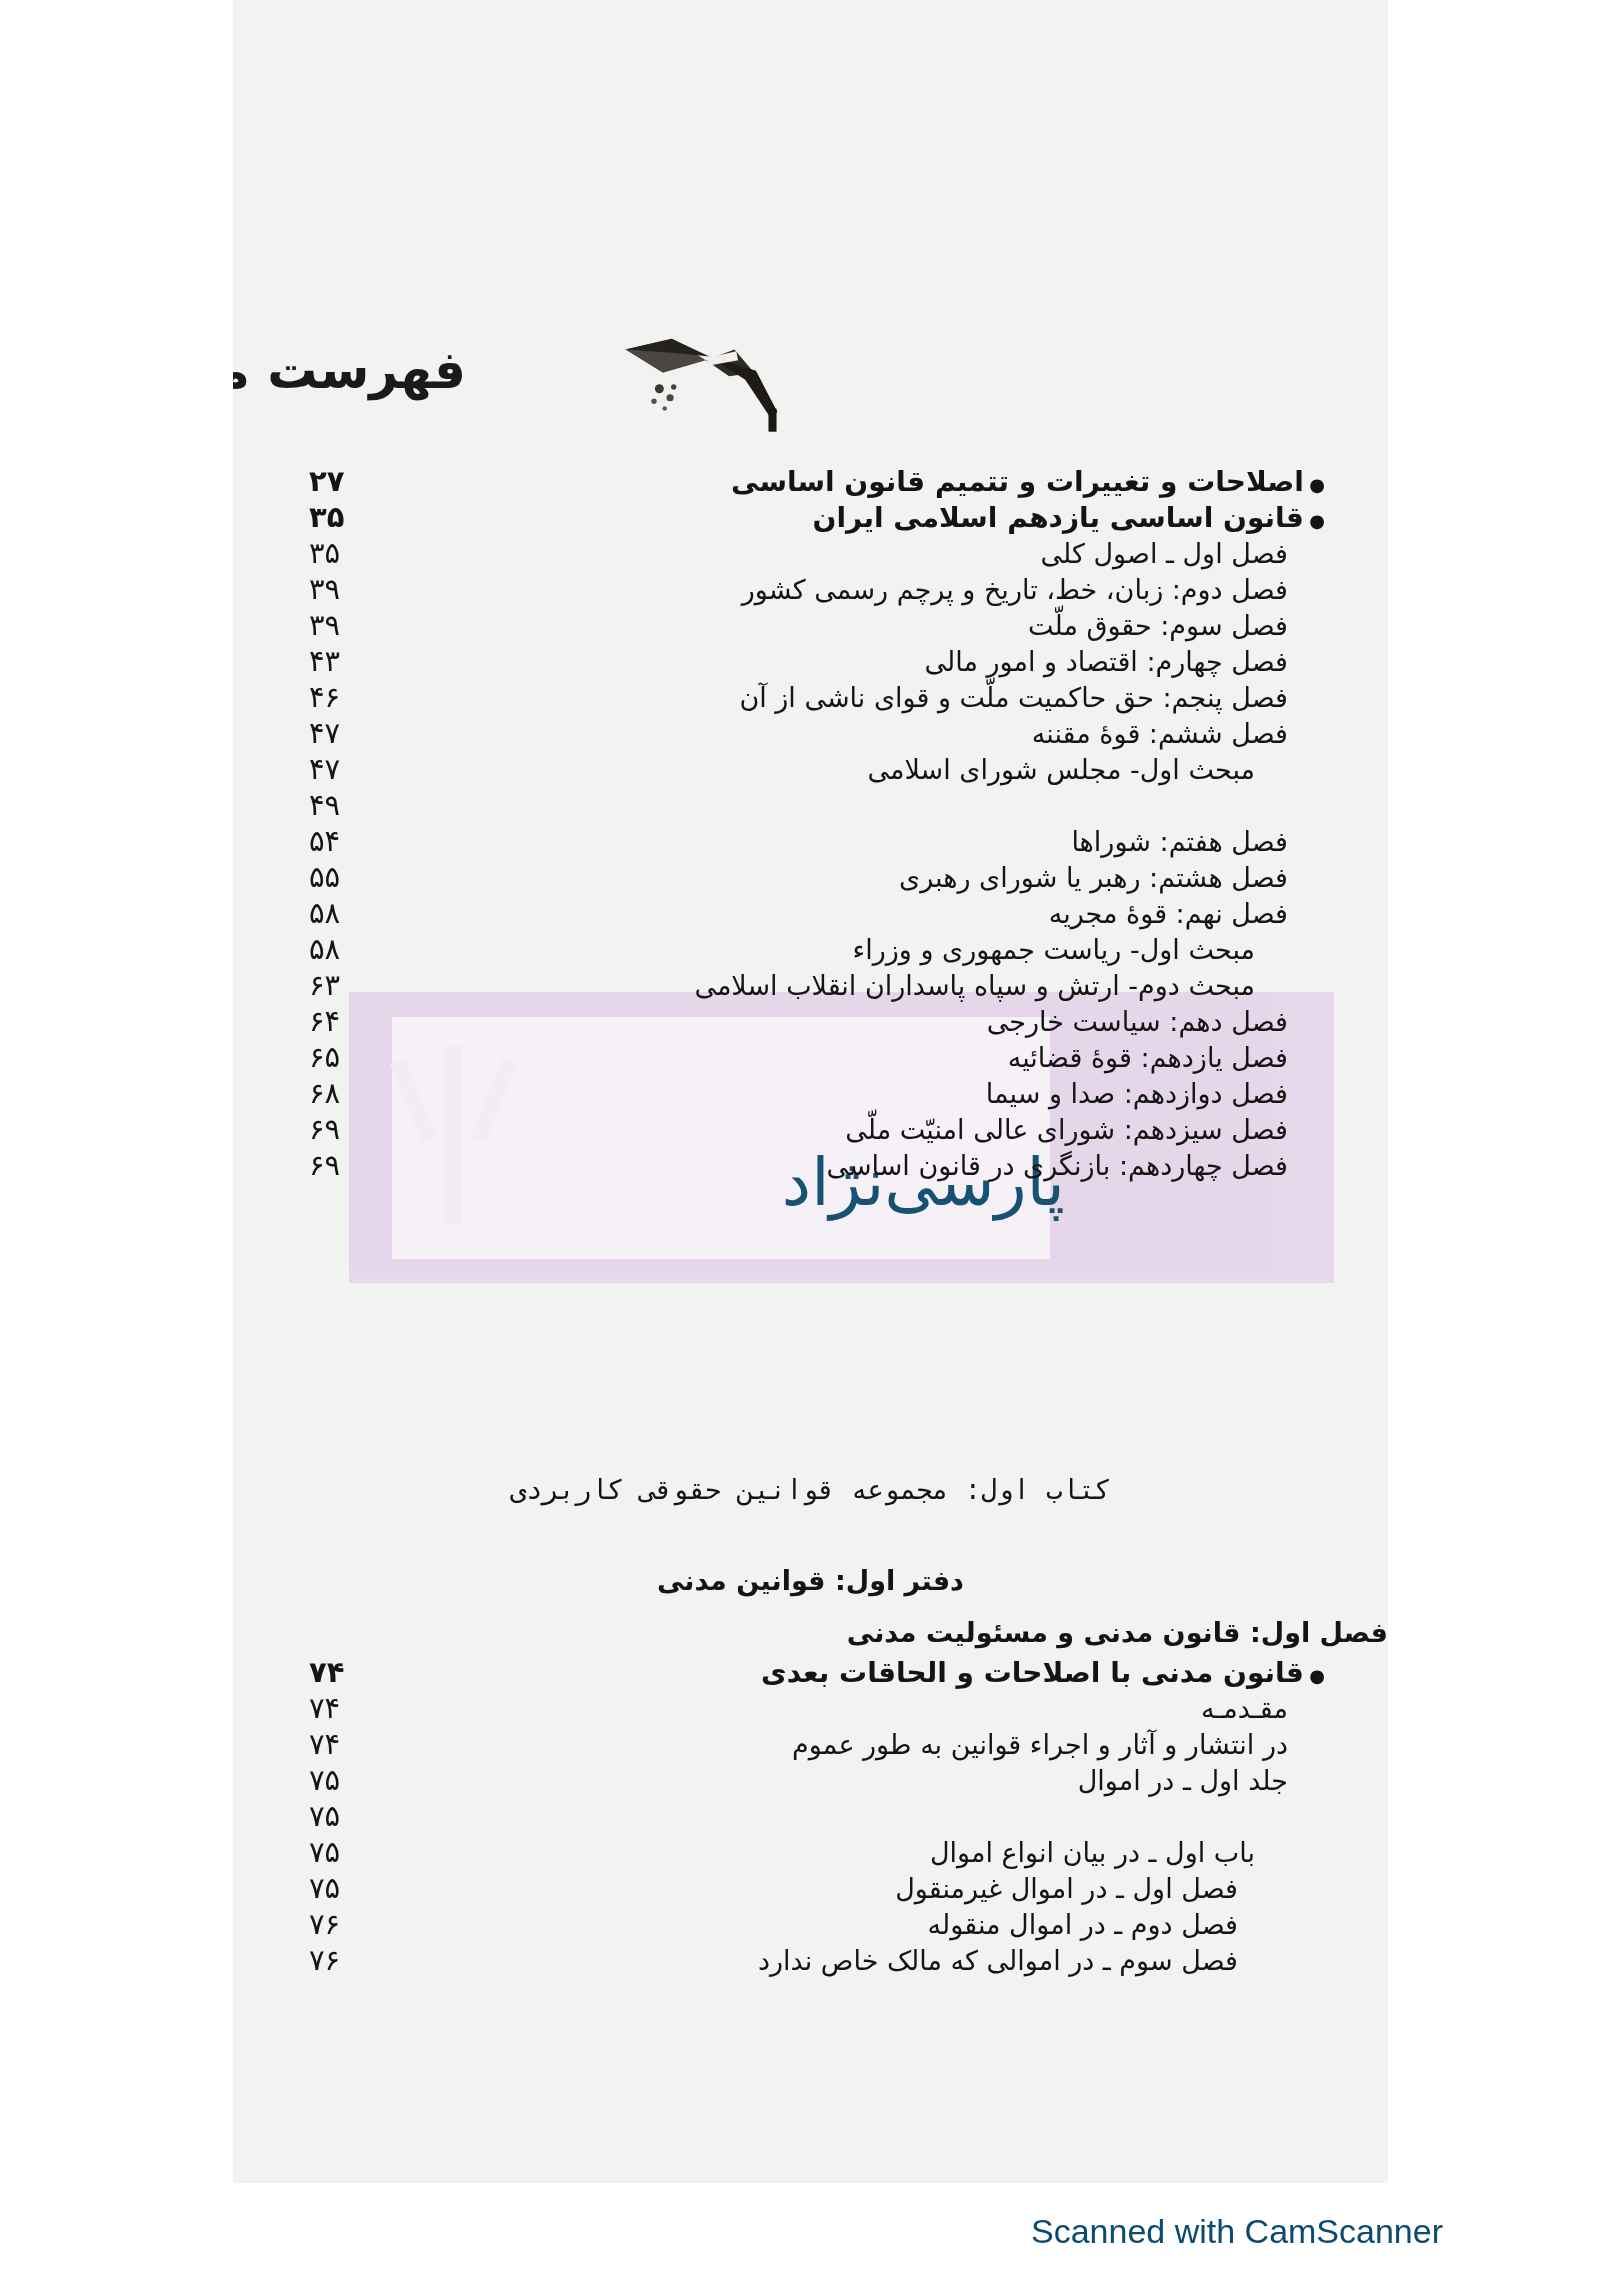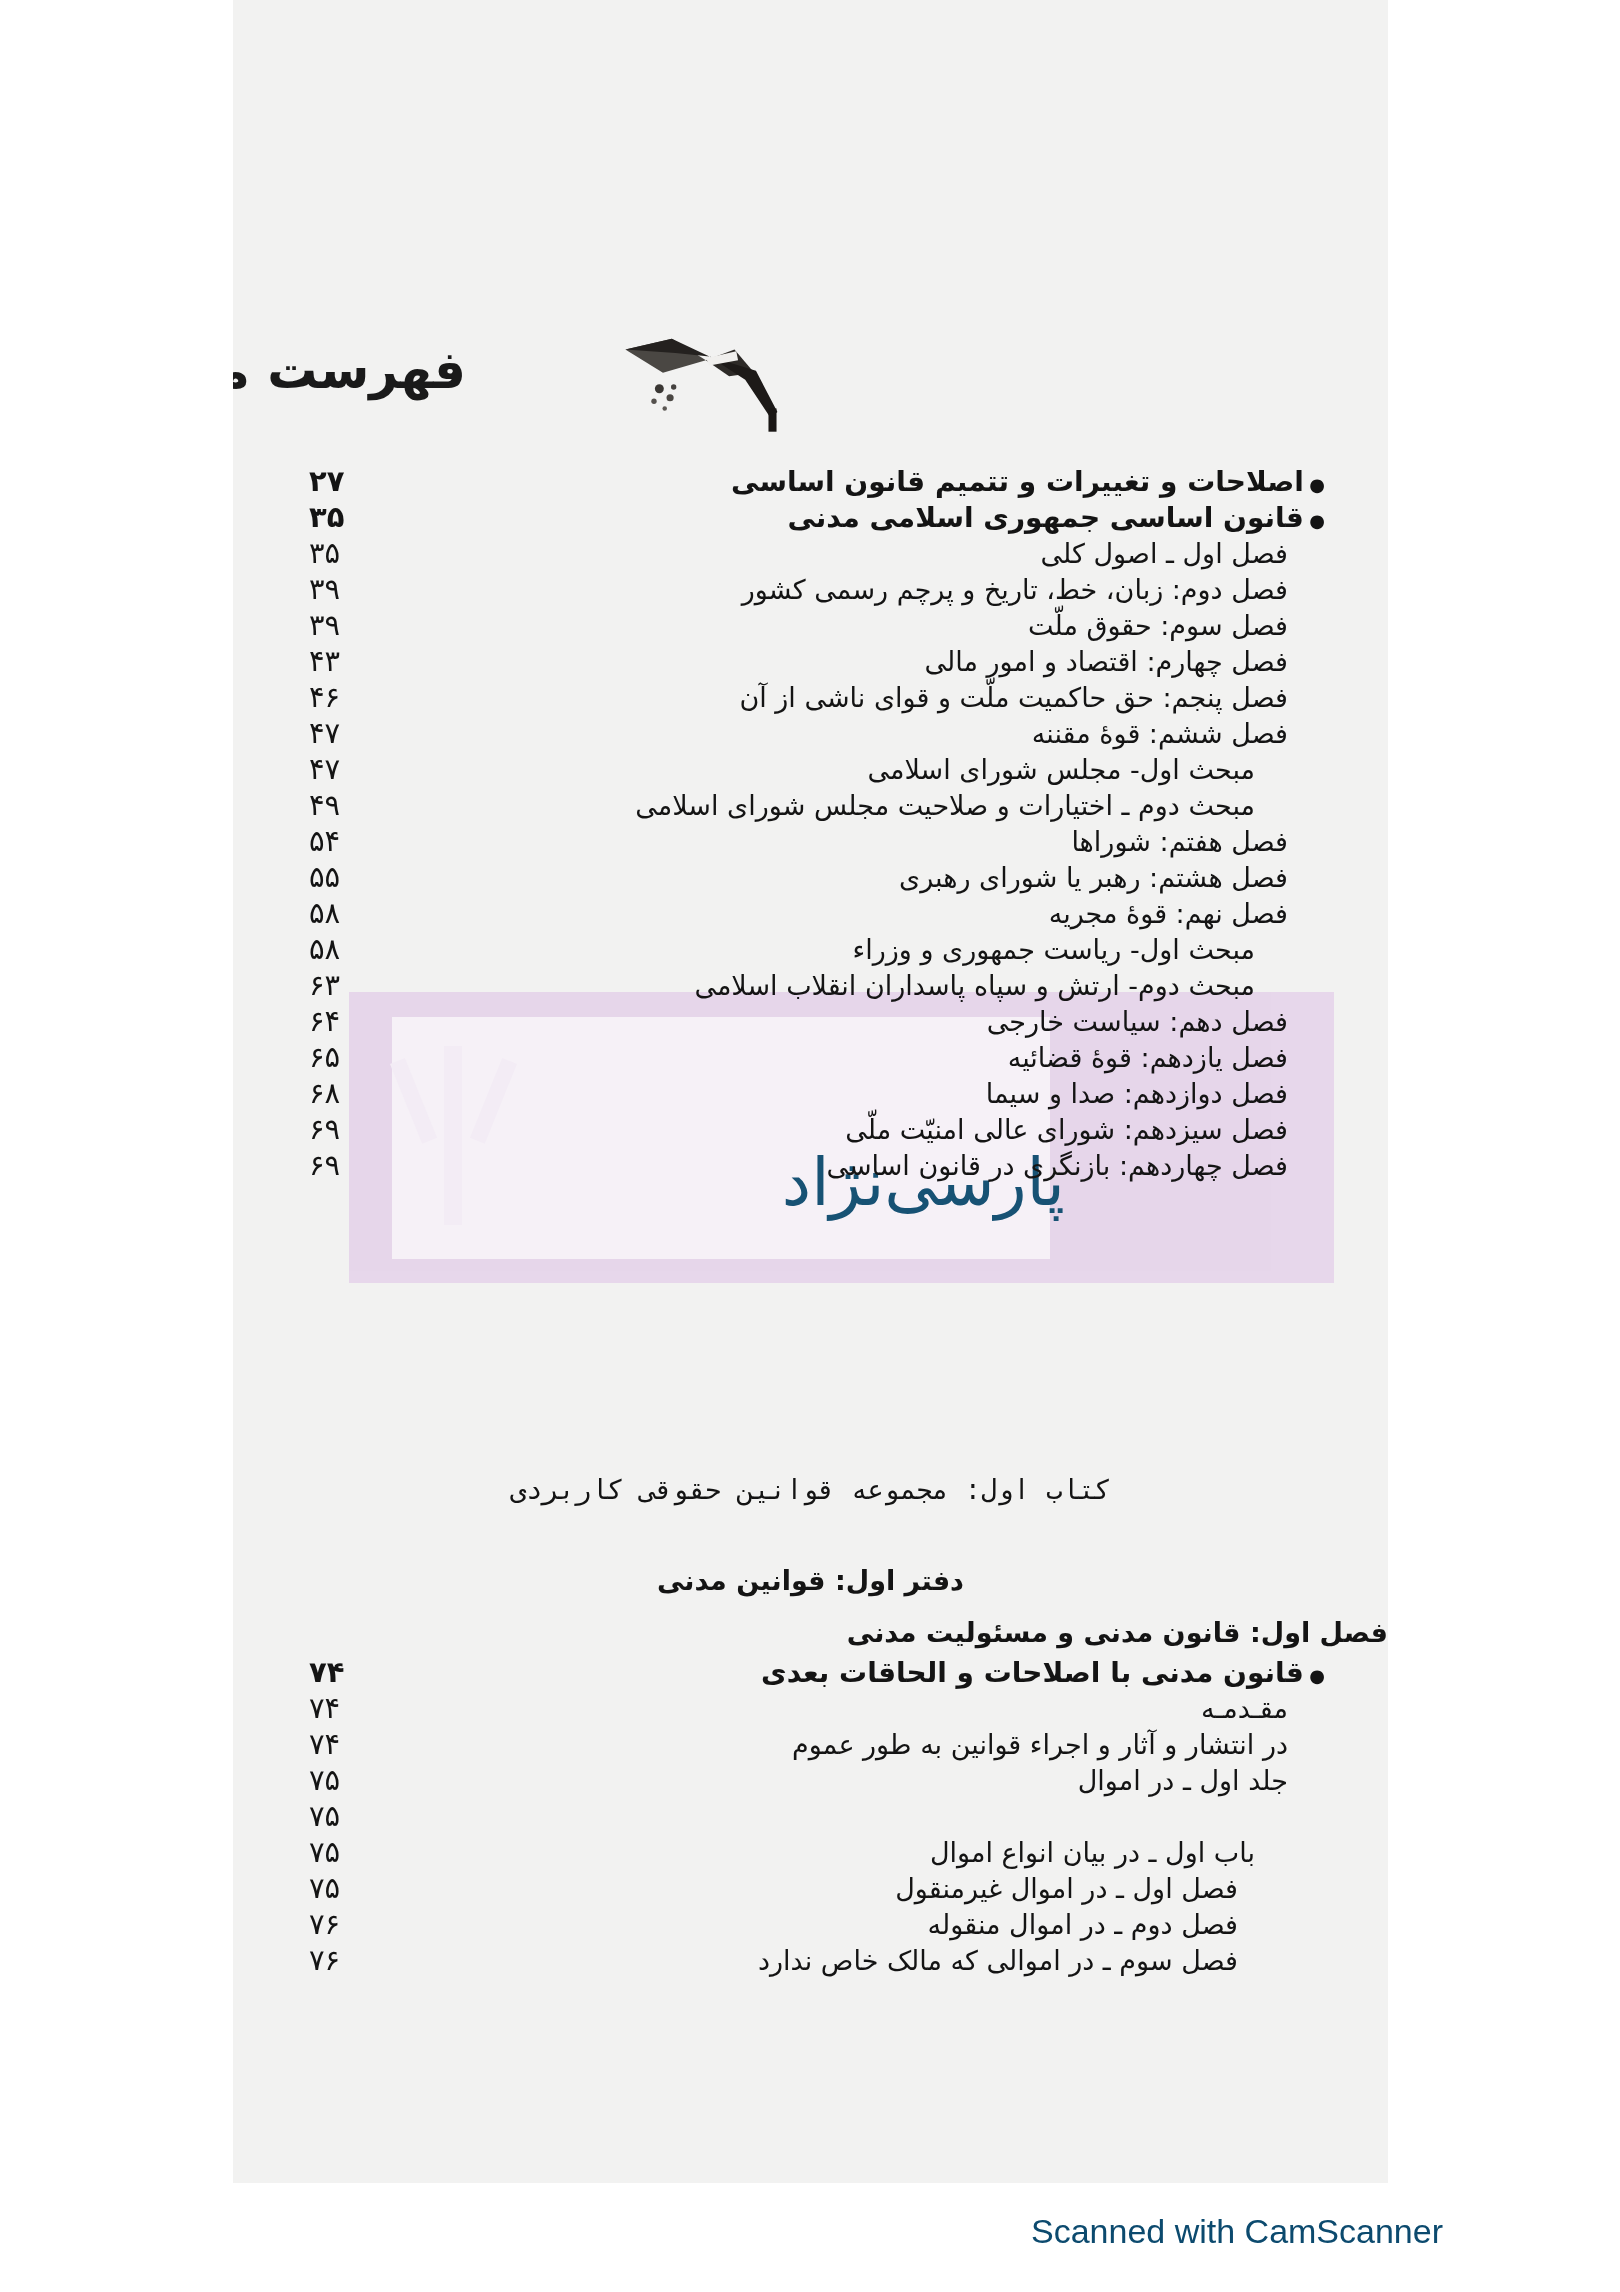--- a/index.html
+++ b/index.html
@@ -233,21 +233,21 @@
 
   <div class="toc-list" id="toc-block-1">
       <div class="toc-row lvl-top">
         <span class="bullet">●</span>
         <span class="label">اصلاحات و تغییرات و تتمیم قانون اساسی</span>
         <span class="leader"></span>
         <span class="page">۲۷</span>
       </div>
       <div class="toc-row lvl-top">
         <span class="bullet">●</span>
-        <span class="label">قانون اساسی جمهوری اسلامی مدنی</span>
+        <span class="label">قانون اساسی یازدهم اسلامی ایران</span>
         <span class="leader"></span>
         <span class="page">۳۵</span>
       </div>
       <div class="toc-row lvl-1">
         <span class="label">فصل اول ـ اصول کلی</span>
         <span class="leader"></span>
         <span class="page">۳۵</span>
       </div>
       <div class="toc-row lvl-1">
         <span class="label">فصل دوم: زبان، خط، تاریخ و پرچم رسمی کشور</span>
@@ -273,21 +273,20 @@
         <span class="label">فصل ششم: قوهٔ مقننه</span>
         <span class="leader"></span>
         <span class="page">۴۷</span>
       </div>
       <div class="toc-row lvl-2">
         <span class="label">مبحث اول- مجلس شورای اسلامی</span>
         <span class="leader"></span>
         <span class="page">۴۷</span>
       </div>
       <div class="toc-row lvl-2">
-        <span class="label">مبحث دوم ـ اختیارات و صلاحیت مجلس شورای اسلامی</span>
         <span class="leader"></span>
         <span class="page">۴۹</span>
       </div>
       <div class="toc-row lvl-1">
         <span class="label">فصل هفتم: شوراها</span>
         <span class="leader"></span>
         <span class="page">۵۴</span>
       </div>
       <div class="toc-row lvl-1">
         <span class="label">فصل هشتم: رهبر یا شورای رهبری</span>

